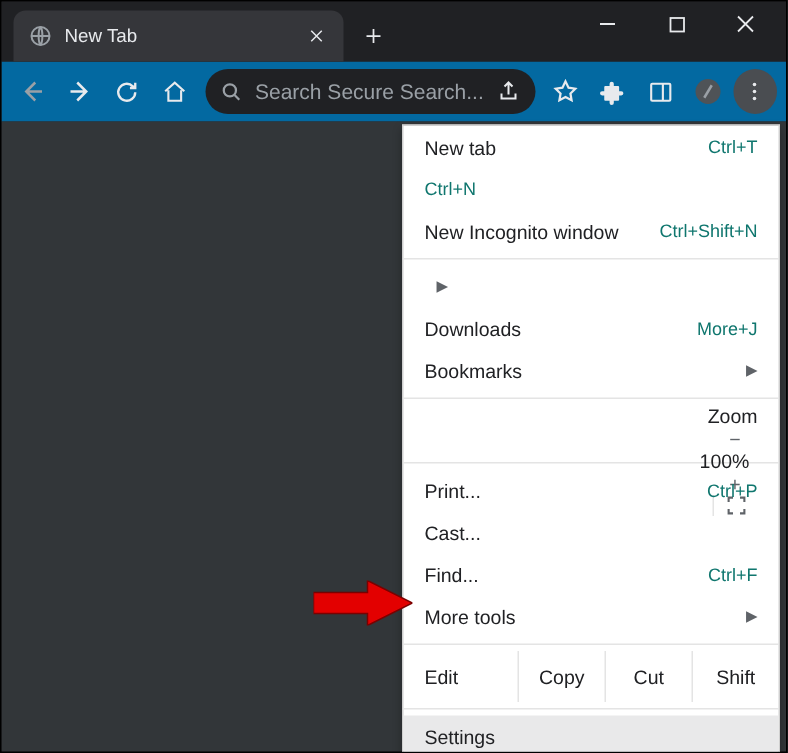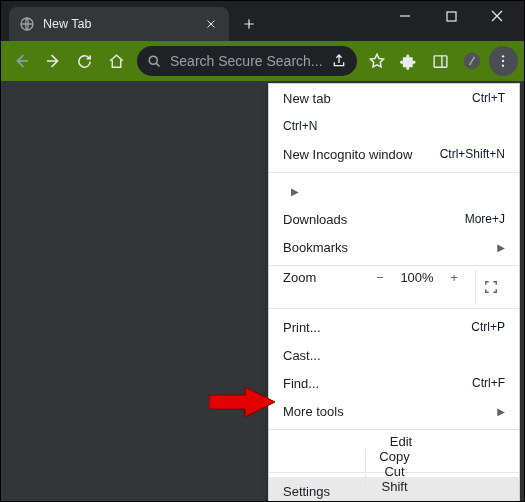--- a/index.html
+++ b/index.html
@@ -48,21 +48,21 @@
     position: absolute; right: 4px; top: 0;
     display: flex;
   }
   .winbtn {
     width: 46px; height: 30px;
     display: flex; align-items: center; justify-content: center;
   }
   
   .toolbar {
     height: 40px;
-    background: #4d7c0f;
+    background: #0369a1;
     display: flex;
     align-items: center;
     padding: 0 6px;
     gap: 2px;
   }
   .navbtn {
     width: 30px; height: 30px;
     display:flex; align-items:center; justify-content:center;
     border-radius: 50%;
   }
@@ -101,38 +101,38 @@
     box-shadow: 0 2px 6px rgba(0,0,0,.3);
     font-size: 13px;
   }
   .mrow {
     display: flex;
     align-items: center;
     height: 28px;
     padding: 0 14px;
   }
   .mrow .label { flex: 1; }
-  .mrow .shortcut { color: #0f172a; font-size: 12px; }
+  .mrow .shortcut { color: #0f766e; font-size: 12px; }
   .mrow .arrow { color: #5f6368; font-size: 10px; margin-left: 8px; }
   .mrow.highlight { background: #e9e9ea; }
   .msep { height: 1px; background: #e4e4e4; margin: 4px 0; }
   .zoomrow {
-    display: flex; align-items: flex-start; height: 34px; padding: 0 14px;
+    display: flex; align-items: flex-end; height: 34px; padding: 0 14px; flex-direction: column;
   }
   .zoomrow .zlabel { flex: 1; }
   .zoomrow .zbtn {
     width: 30px; text-align: center; color: #5f6368;
   }
   .zoomrow .zpct { width: 44px; text-align: center; }
   .zoomrow .fs {
     width: 30px; display:flex; align-items:center; justify-content:center;
     border-left: 1px solid #e4e4e4; height: 100%; margin-left:6px;
   }
   .editrow {
-    display: flex; align-items: center; height: 34px; flex-direction: column;
+    display: flex; align-items: center; height: 34px;
   }
   .editrow .elabel { flex:1; padding-left: 14px; }
   .editrow .ebtn {
     width: 58px; text-align: center; border-left: 1px solid #e4e4e4;
     height: 100%; display:flex; align-items:center; justify-content:center;
   }
   
   .arrow-annot {
     position: absolute;
     left: 208px;

